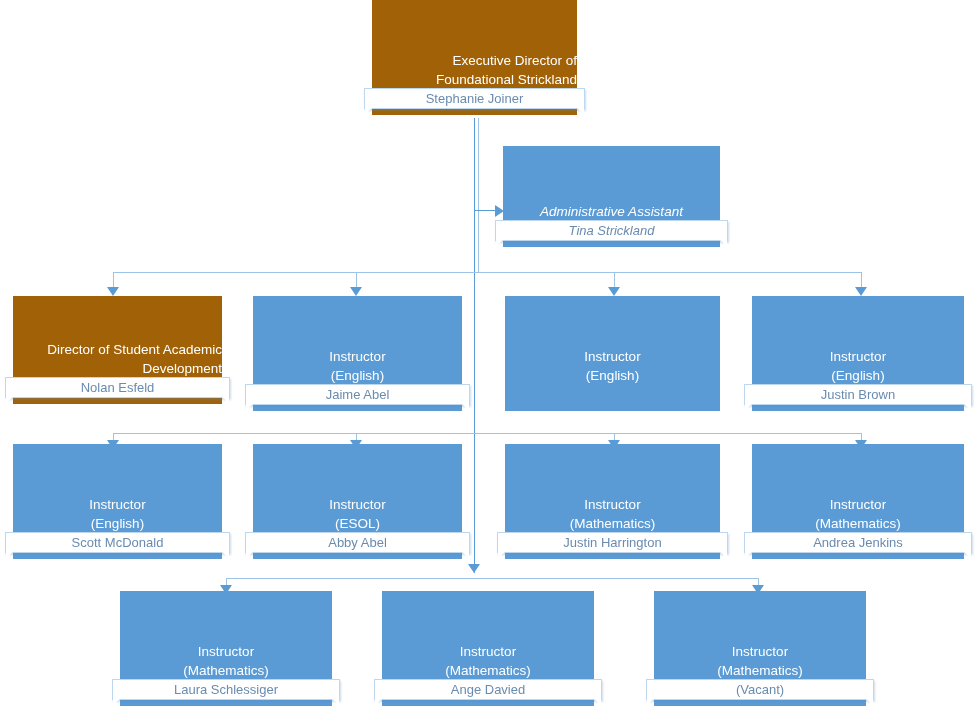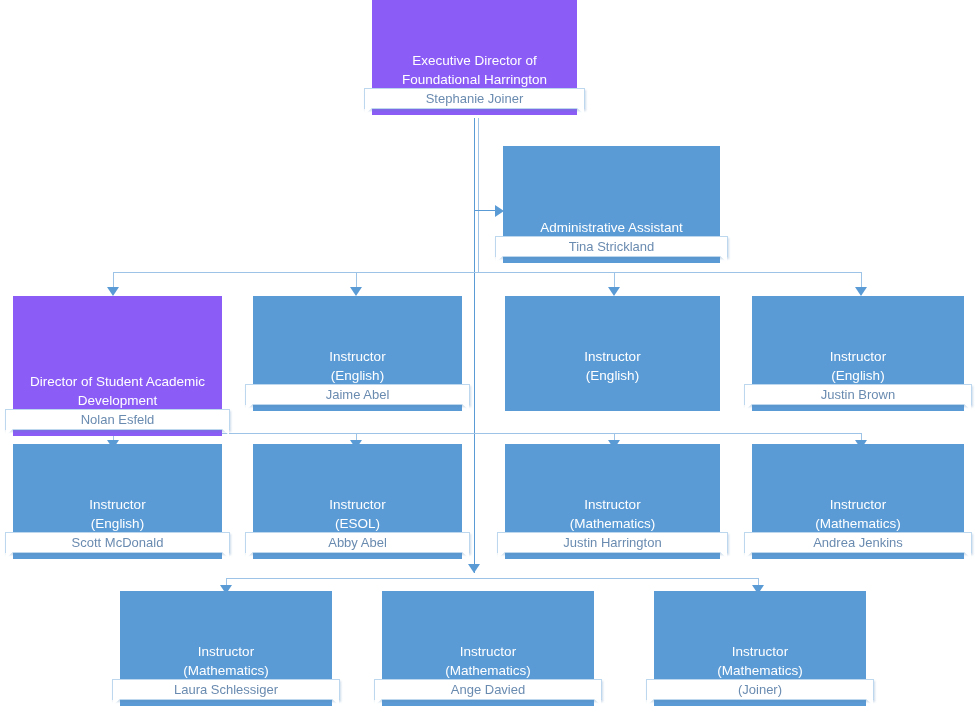--- a/index.html
+++ b/index.html
@@ -57,21 +57,21 @@
     width: 100%;
     height: 100%;
     background: #5B9BD5;
     display: flex;
     flex-direction: column;
     justify-content: flex-end;
     align-items: center;
     padding-bottom: 26px;
     box-sizing: border-box;
   }
-  .node.dark .node-body { background: #8b5cf6; }
+  .node.dark .node-body { background: #a16207; align-items: flex-end; }
 
   .node-shadow {
     position: absolute;
     left: 4px;
     top: 4px;
     width: 100%;
     height: 100%;
     background: #5B9BD5;
     opacity: 0.55;
     z-index: -1;
@@ -163,38 +163,38 @@
   <div class="conn-v pale" style="left:226px; top:578px; height:10px;"></div>
   <div class="conn-v pale" style="left:758px; top:578px; height:10px;"></div>
   <div class="arrow-down" style="left:220px; top:585px;"></div>
   <div class="arrow-down" style="left:468px; top:564px;"></div>
   <div class="arrow-down" style="left:752px; top:585px;"></div>
 
   <div class="node dark" style="left:372px; top:0px; width:205px; height:115px;">
     <div class="node-shadow"></div>
     <div class="node-body">
       <div class="node-title">Executive Director of</div>
-      <div class="node-title">Foundational Harrington</div>
+      <div class="node-title">Foundational Strickland</div>
     </div>
     <div class="name-band">
       <span class="name-text">Stephanie Joiner</span>
     </div>
   </div>
 
-  <div class="node" style="left:503px; top:146px; width:217px; height:117px;">
+  <div class="node" style="left:503px; top:146px; width:217px; height:101px;font-style:italic;">
     <div class="node-shadow"></div>
     <div class="node-body">
       <div class="node-title">Administrative Assistant</div>
     </div>
     <div class="name-band">
       <span class="name-text">Tina Strickland</span>
     </div>
   </div>
 
-  <div class="node dark" style="left:13px; top:296px; width:209px; height:140px;">
+  <div class="node dark" style="left:13px; top:296px; width:209px; height:108px;">
     <div class="node-shadow"></div>
     <div class="node-body">
       <div class="node-title">Director of Student Academic</div>
       <div class="node-title">Development</div>
     </div>
     <div class="name-band">
       <span class="name-text">Nolan Esfeld</span>
     </div>
   </div>
 
@@ -294,17 +294,17 @@
     </div>
   </div>
 
   <div class="node" style="left:654px; top:591px; width:212px; height:115px;">
     <div class="node-shadow"></div>
     <div class="node-body">
       <div class="node-title">Instructor</div>
       <div class="node-title">(Mathematics)</div>
     </div>
     <div class="name-band">
-      <span class="name-text">(Joiner)</span>
+      <span class="name-text">(Vacant)</span>
     </div>
   </div>
 
 </div>
 
 </body></html>

